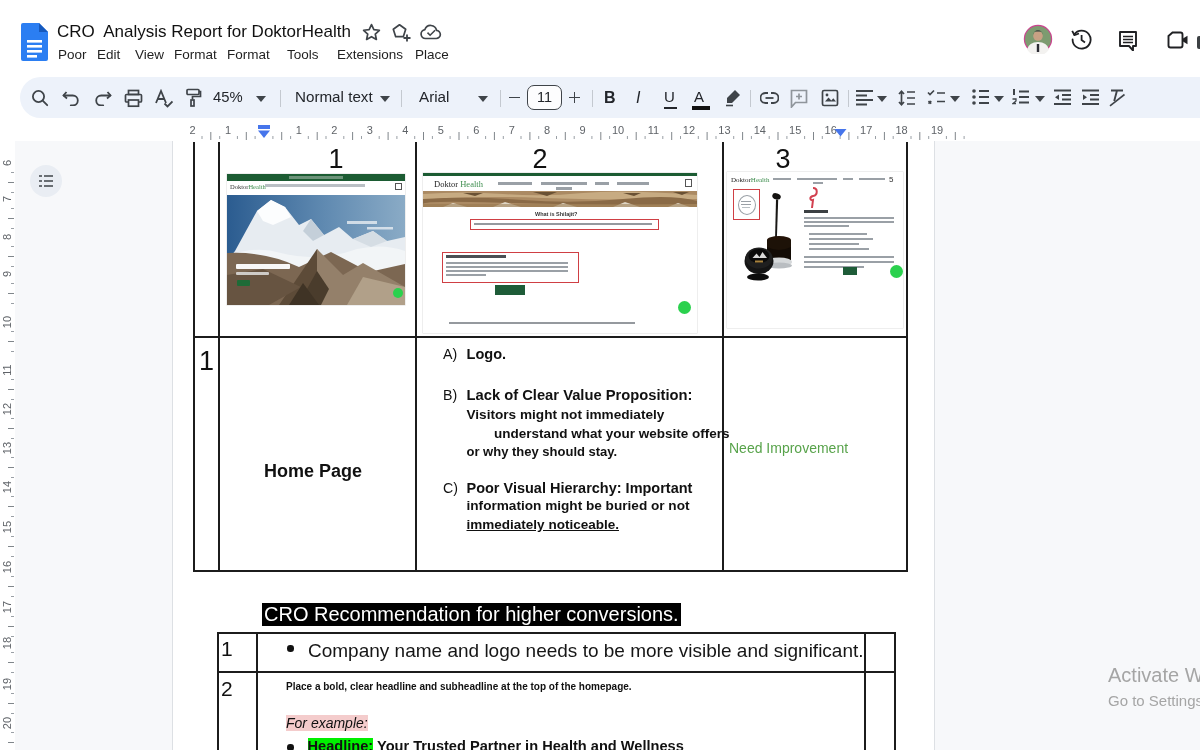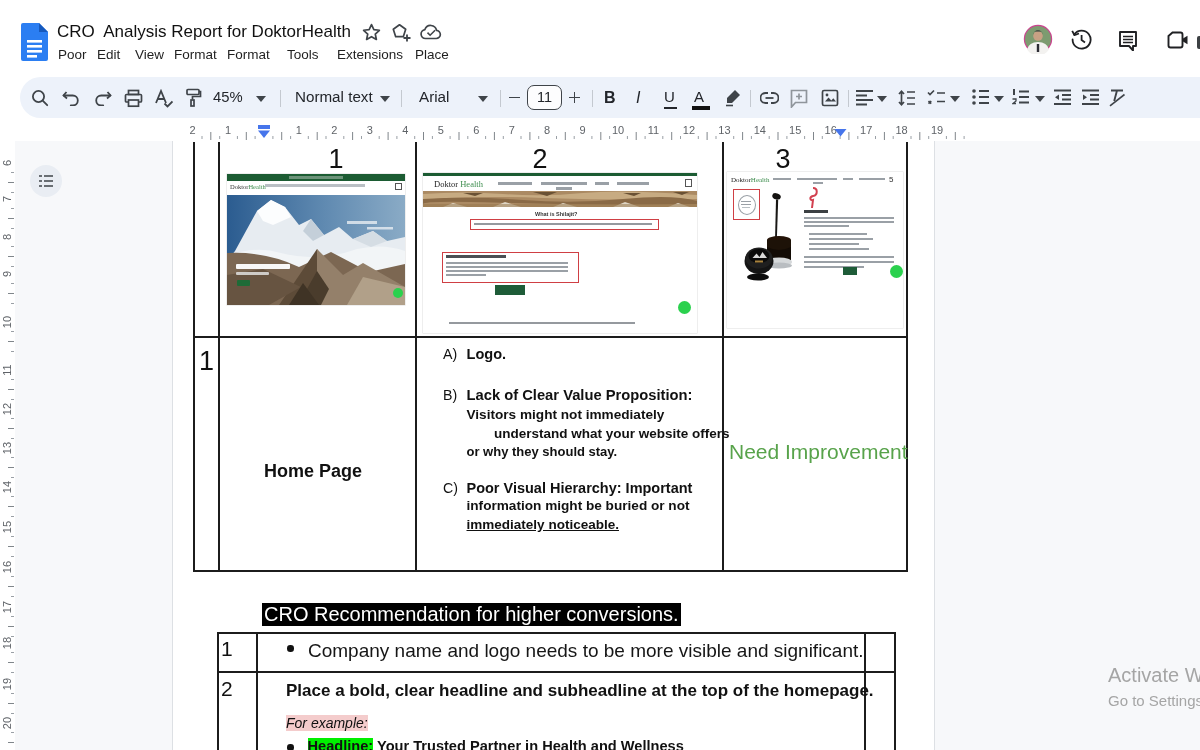--- a/index.html
+++ b/index.html
@@ -541,21 +541,21 @@
 <ellipse cx="15" cy="67" rx="13.5" ry="10.5" fill="#1f1f1f"></ellipse>
 <ellipse cx="15" cy="65" rx="10.5" ry="7" fill="#0a0a0a"></ellipse>
 <path d="M8.5 67 l4 -4.5 3 3.5 3 -5 4.5 6 z" fill="#d8d8d8"></path>
 <path d="M11 69.5 h8 v2 h-8 z" fill="#a8823d"></path>
 <ellipse cx="14" cy="86" rx="11" ry="3.6" fill="#0c0c0c"></ellipse>
 </svg>
     </div>
 </div>
 <div class="abs" style="left:199px;top:346px;font-size:27px;color:#111;">1</div>
 <div class="abs" style="left:264px;top:461px;font-size:18px;font-weight:bold;color:#111;">Home Page</div>
-<div class="abs" style="left:729px;top:440px;font-size:21px;color:#58a34b;">Need Improvement</div>
+<div class="abs" style="left:729px;top:440px;font-size:14px;color:#58a34b;">Need Improvement</div>
 <div class="abs" style="left:0;top:346px;font-size:14.55px;font-weight:bold;color:#111;">
     <span style="position:absolute;left:443px;font-weight:normal;font-size:14.2px;">A)</span>
     <span style="position:absolute;left:466.5px;white-space:nowrap;">Logo.</span>
   </div>
 <div class="abs" style="left:0;top:387px;font-size:14.74px;font-weight:bold;color:#111;">
     <span style="position:absolute;left:443px;font-weight:normal;font-size:14.2px;">B)</span>
     <span style="position:absolute;left:466.5px;white-space:nowrap;">Lack of Clear Value Proposition:</span>
   </div>
 <div class="abs" style="left:0;top:407px;font-size:13.62px;font-weight:bold;color:#111;">
     <span style="position:absolute;left:466.5px;white-space:nowrap;">Visitors might not immediately</span>
@@ -580,15 +580,15 @@
 <div class="abs" style="left:217px;top:632px;width:1.5px;height:118px;background:#1c1c1c;"></div>
 <div class="abs" style="left:256px;top:632px;width:1.5px;height:118px;background:#1c1c1c;"></div>
 <div class="abs" style="left:864px;top:632px;width:1.5px;height:118px;background:#1c1c1c;"></div>
 <div class="abs" style="left:894px;top:632px;width:1.5px;height:118px;background:#1c1c1c;"></div>
 <div class="abs" style="left:217px;top:632px;width:678.5px;height:1.5px;background:#1c1c1c;"></div>
 <div class="abs" style="left:217px;top:671px;width:678.5px;height:2px;background:#1c1c1c;"></div>
 <div class="abs" style="left:221px;top:637px;font-size:21px;color:#111;">1</div>
 <div class="abs" style="left:287px;top:645px;width:6.5px;height:6.5px;border-radius:50%;background:#111;"></div>
 <div class="abs" style="left:308px;top:640px;font-size:19px;color:#161616;">Company name and logo needs to be more visible and significant.</div>
 <div class="abs" style="left:221px;top:677px;font-size:21px;color:#111;">2</div>
-<div class="abs" style="left:286px;top:681px;font-size:17px;font-weight:bold;color:#111;">Place a bold, clear headline and subheadline at the top of the homepage.</div>
+<div class="abs" style="left:286px;top:681px;font-size:10px;font-weight:bold;color:#111;">Place a bold, clear headline and subheadline at the top of the homepage.</div>
 <div class="abs" style="left:286px;top:715px;font-size:14px;font-style:italic;color:#111;"><span style="background:#f4cccc;">For example:</span></div>
 <div class="abs" style="left:287px;top:744px;width:6.5px;height:6.5px;border-radius:50%;background:#111;"></div>
 <div class="abs" style="left:307.5px;top:738px;font-size:14.6px;font-weight:bold;color:#111;"><span style="background:#00ef00;">Headline:</span> Your Trusted Partner in Health and Wellness</div>
 </body></html>

